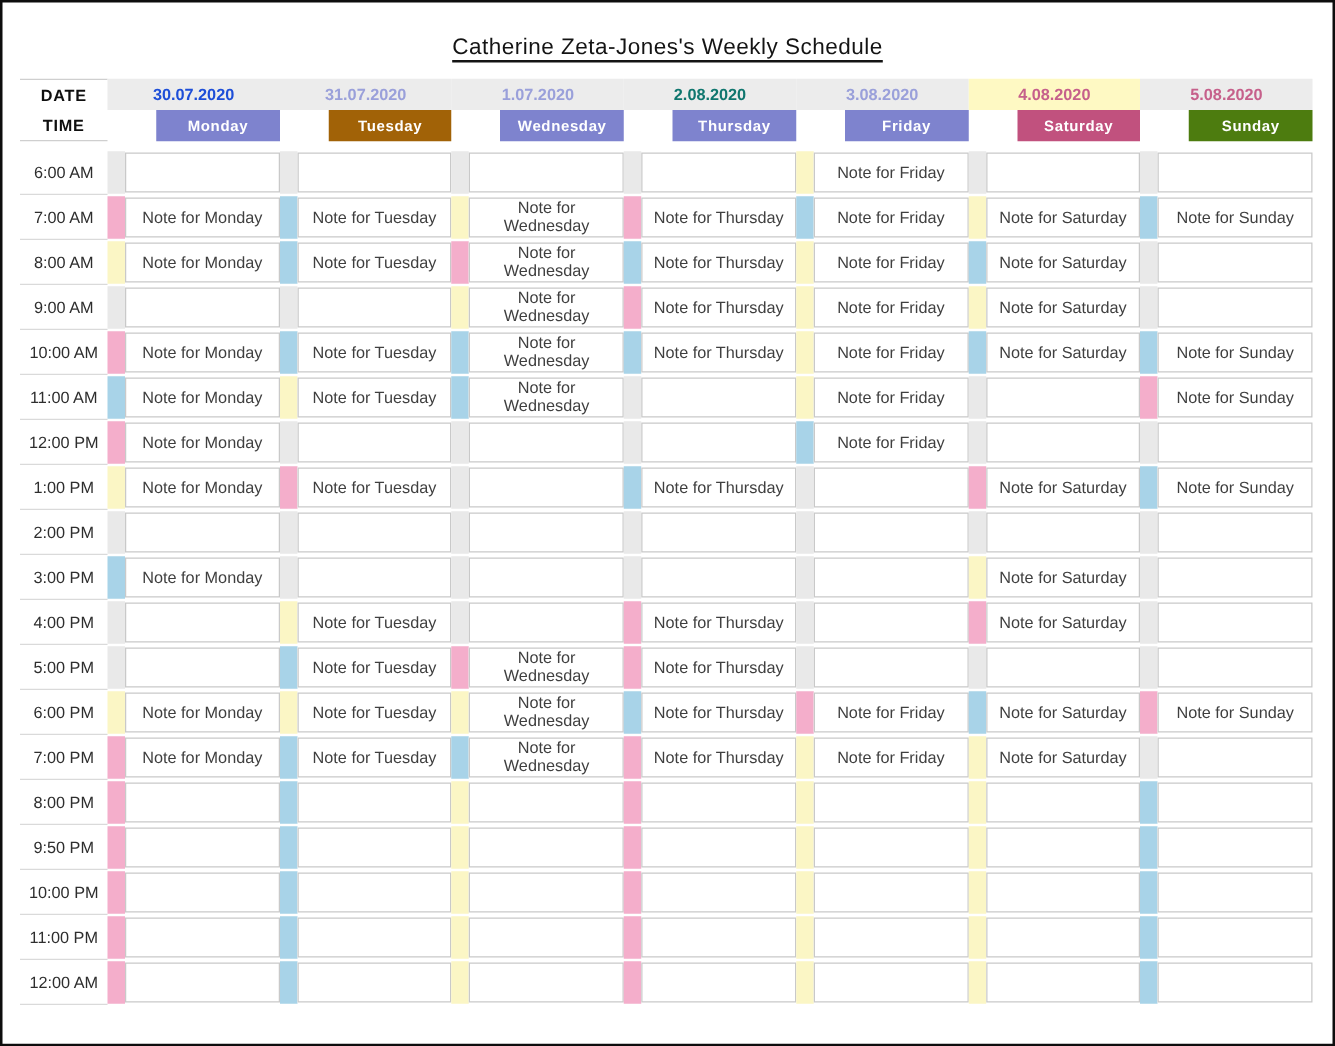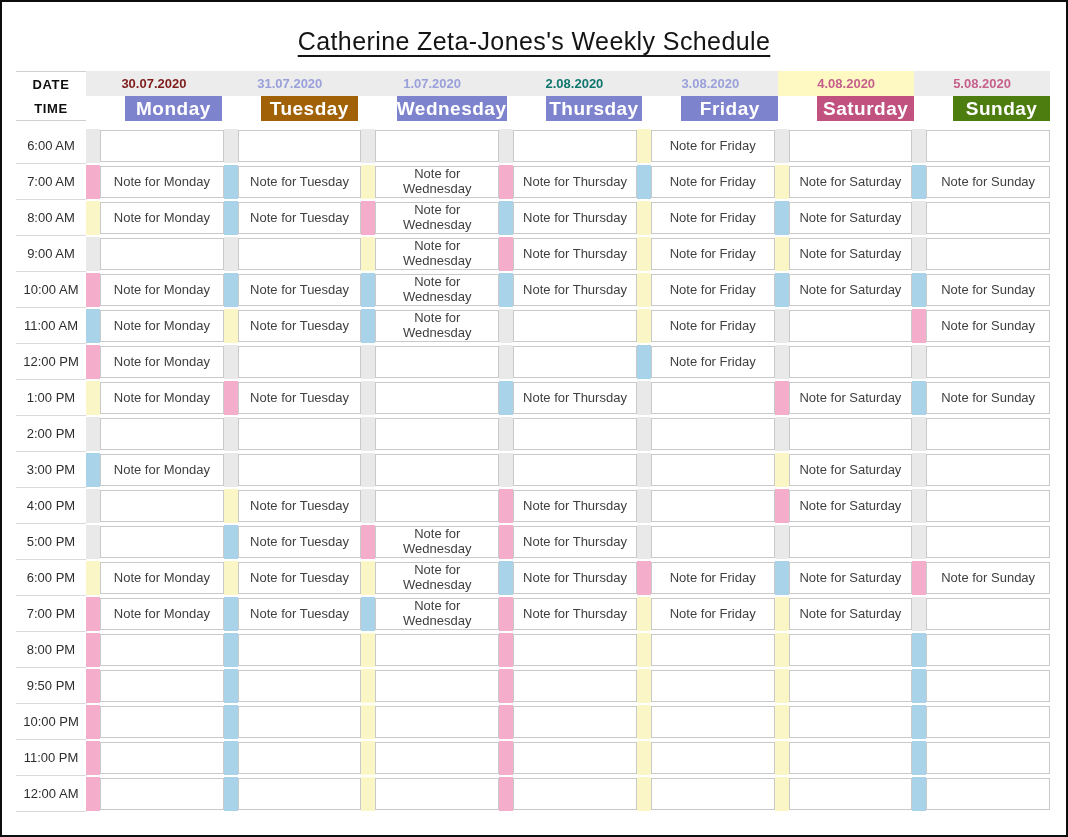--- a/index.html
+++ b/index.html
@@ -8,21 +8,21 @@
   .page {
     width: 1068px; height: 837px;
     border: 2px solid #0d0d0d;
     background: #fff;
     overflow: hidden;
     position: relative;
   }
   .title {
     margin-top: 25px;
     text-align: center;
-    font-size: 25px;
+    font-size: 18px;
     letter-spacing: 0.4px;
     color: #141414;
     text-decoration: underline;
     text-underline-offset: 5px;
     text-decoration-thickness: 1.5px;
   }
   .sched { margin: 15px 16px 0 14px; }
   .header-grid, .body-grid {
     display: grid;
     grid-template-columns: 70px repeat(7, 1fr);
@@ -38,21 +38,21 @@
   .corner-label {
     flex: 1; display: flex; align-items: center; justify-content: center;
     font-size: 13px; font-weight: bold; color: #0f0f0f; letter-spacing: 0.6px;
   }
   .date-cell {
     display: flex; align-items: center; justify-content: center;
     font-size: 13px; font-weight: bold;
   }
   .dayname-cell {
     display: flex; align-items: center; justify-content: center;
-    font-size: 19px; font-weight: bold; color: #ffffff; letter-spacing: 0.5px; margin-left: 39px;
+    font-size: 12px; font-weight: bold; color: #ffffff; letter-spacing: 0.5px; margin-left: 39px;
   }
   .body-grid { margin-top: 7px; grid-auto-rows: 36px; }
   .time-cell {
     display: flex; align-items: center; justify-content: center;
     font-size: 13px; color: #2e2e2e;
     border-bottom: 1px solid #dadada;
   }
   .day-cell {
     display: flex; align-items: center;
     height: 36px;
@@ -73,21 +73,21 @@
 <body>
 
 <div class="page">
   <div class="title">Catherine Zeta-Jones's Weekly Schedule</div>
   <div class="sched">
     <div class="header-grid" id="header-grid">
       <div class="corner">
         <div class="corner-label">DATE</div>
         <div class="corner-label">TIME</div>
       </div>
-    <div class="date-cell" style="grid-area: 1 / 2; background: rgb(236, 236, 236); color: #7f1d1d;">30.07.2020</div>
+    <div class="date-cell" style="grid-area: 1 / 2; background: rgb(236, 236, 236); color: #1d4ed8;">30.07.2020</div>
         <div class="date-cell" style="grid-area: 1 / 3; background: rgb(236, 236, 236); color: rgb(154, 160, 218);">31.07.2020</div>
         <div class="date-cell" style="grid-area: 1 / 4; background: rgb(236, 236, 236); color: rgb(154, 160, 218);">1.07.2020</div>
         <div class="date-cell" style="grid-area: 1 / 5; background: rgb(236, 236, 236); color: #0f766e;">2.08.2020</div>
         <div class="date-cell" style="grid-area: 1 / 6; background: rgb(236, 236, 236); color: rgb(154, 160, 218);">3.08.2020</div>
         <div class="date-cell" style="grid-area: 1 / 7; background: #fef9c3; color: rgb(198, 96, 139);">4.08.2020</div>
         <div class="date-cell" style="grid-area: 1 / 8; background: rgb(236, 236, 236); color: rgb(198, 96, 139);">5.08.2020</div>
         <div class="dayname-cell" style="grid-area: 2 / 2; background: rgb(126, 131, 206);">Monday</div>
         <div class="dayname-cell" style="grid-area: 2 / 3; background: #a16207;">Tuesday</div>
         <div class="dayname-cell" style="grid-area: 2 / 4; background: rgb(126, 131, 206);">Wednesday</div>
         <div class="dayname-cell" style="grid-area: 2 / 5; background: rgb(126, 131, 206);">Thursday</div>

